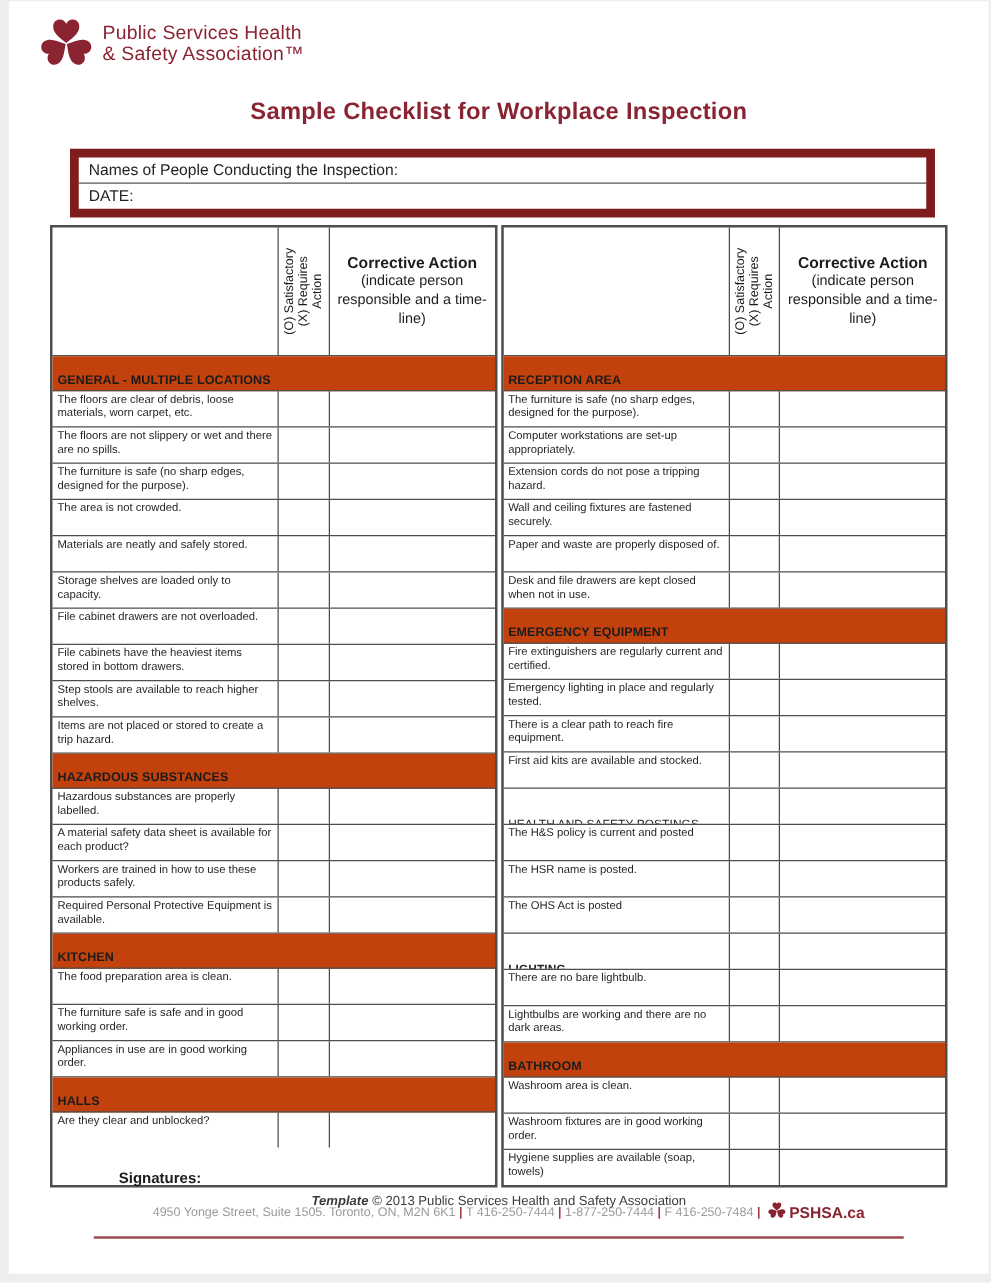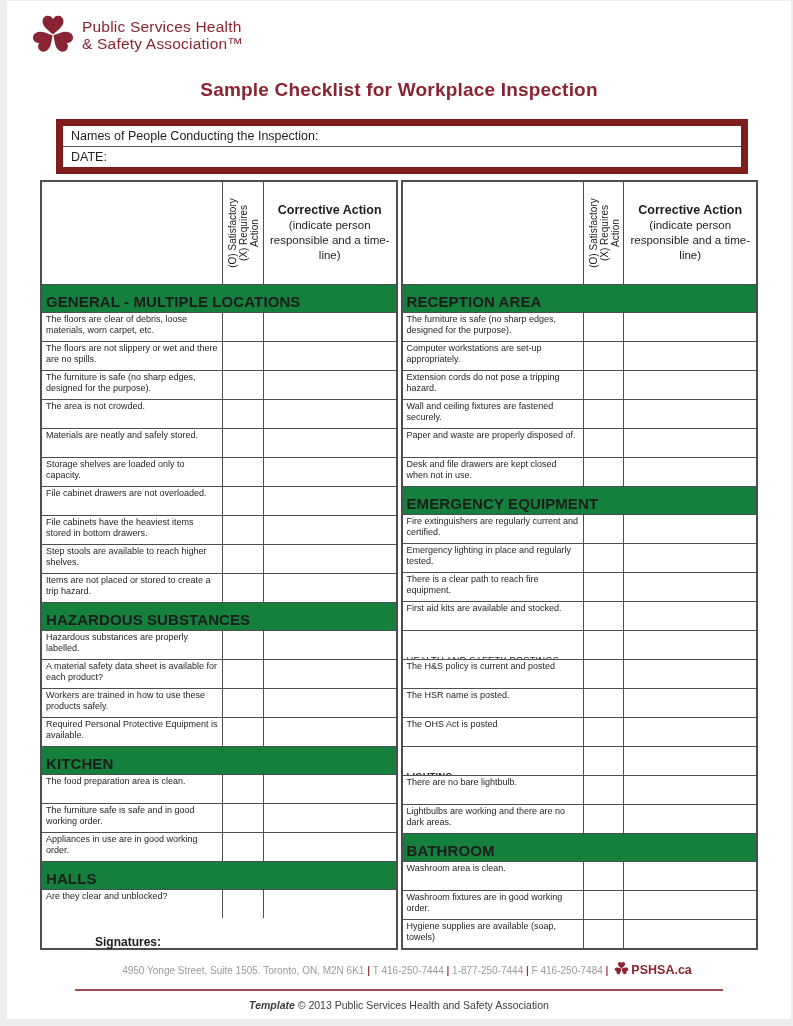--- a/index.html
+++ b/index.html
@@ -42,35 +42,35 @@
   .thead .corr .ct{font-weight:bold;font-size:12.5px;}
   .legend{
     position:absolute;left:50%;top:50%;
     transform:translate(-50%,-50%) rotate(-90deg);
     width:86px;text-align:center;font-size:10px;line-height:11px;color:#1c1c1c;
   }
   .row{display:flex;height:28px;border-bottom:1px solid #4e4e4e;}
   .tbody .row:last-child{border-bottom:none;}
   .row .stmt{padding:1px 4px;font-size:9px;line-height:10.8px;color:#262626;overflow:hidden;}
   .band{
-    height:28px;background:#15803d;border-bottom:1px solid #4e4e4e;
+    height:28px;background:#c2410c;border-bottom:1px solid #4e4e4e;
     display:flex;align-items:flex-end;padding:0 4px 2px 4px;box-sizing:border-box;
-    font-size:15px;font-weight:bold;color:#1c1c1c;letter-spacing:.1px;
+    font-size:10px;font-weight:bold;color:#1c1c1c;letter-spacing:.1px;
   }
   .sec-row .stmt{font-size:9.5px;letter-spacing:.1px;padding-top:3px;margin-top:21px;}
   .sec-row.bold .stmt{font-weight:bold;}
   
   .signatures{position:absolute;left:88px;top:934px;font-size:12px;font-weight:bold;color:#1c1c1c;}
   .address{position:absolute;left:0;right:0;top:960px;display:flex;justify-content:center;align-items:center;gap:6px;
     font-size:10px;color:#9a9a9a;margin-left:16px;}
   .address .seg{white-space:pre;}
   .address .pipe{color:#9d3c46;font-weight:bold;}
   .pshsa{display:flex;align-items:center;gap:2px;color:#8a2432;font-weight:bold;font-size:12.5px;}
   .rule{position:absolute;left:68px;top:988px;width:648px;height:2px;background:#9d4b52;}
-  .copyright{position:absolute;left:0;right:0;top:998px;text-align:center;font-size:10.5px;color:#3d3d3d;}
+  .copyright{position:absolute;left:0;right:0;top:954px;text-align:center;font-size:10.5px;color:#3d3d3d;}
   .copyright .tw{font-weight:bold;font-style:italic;}
   .page-ind{position:absolute;right:78px;top:1033px;font-size:10.5px;color:#b0b0b0;}
   .page-ind .num{font-weight:bold;color:#222;}
   .page-ind .pg{letter-spacing:2.5px;color:#b5b5b5;}
 </style>
 </head>
 <body>
 
 <div class="page">
 

